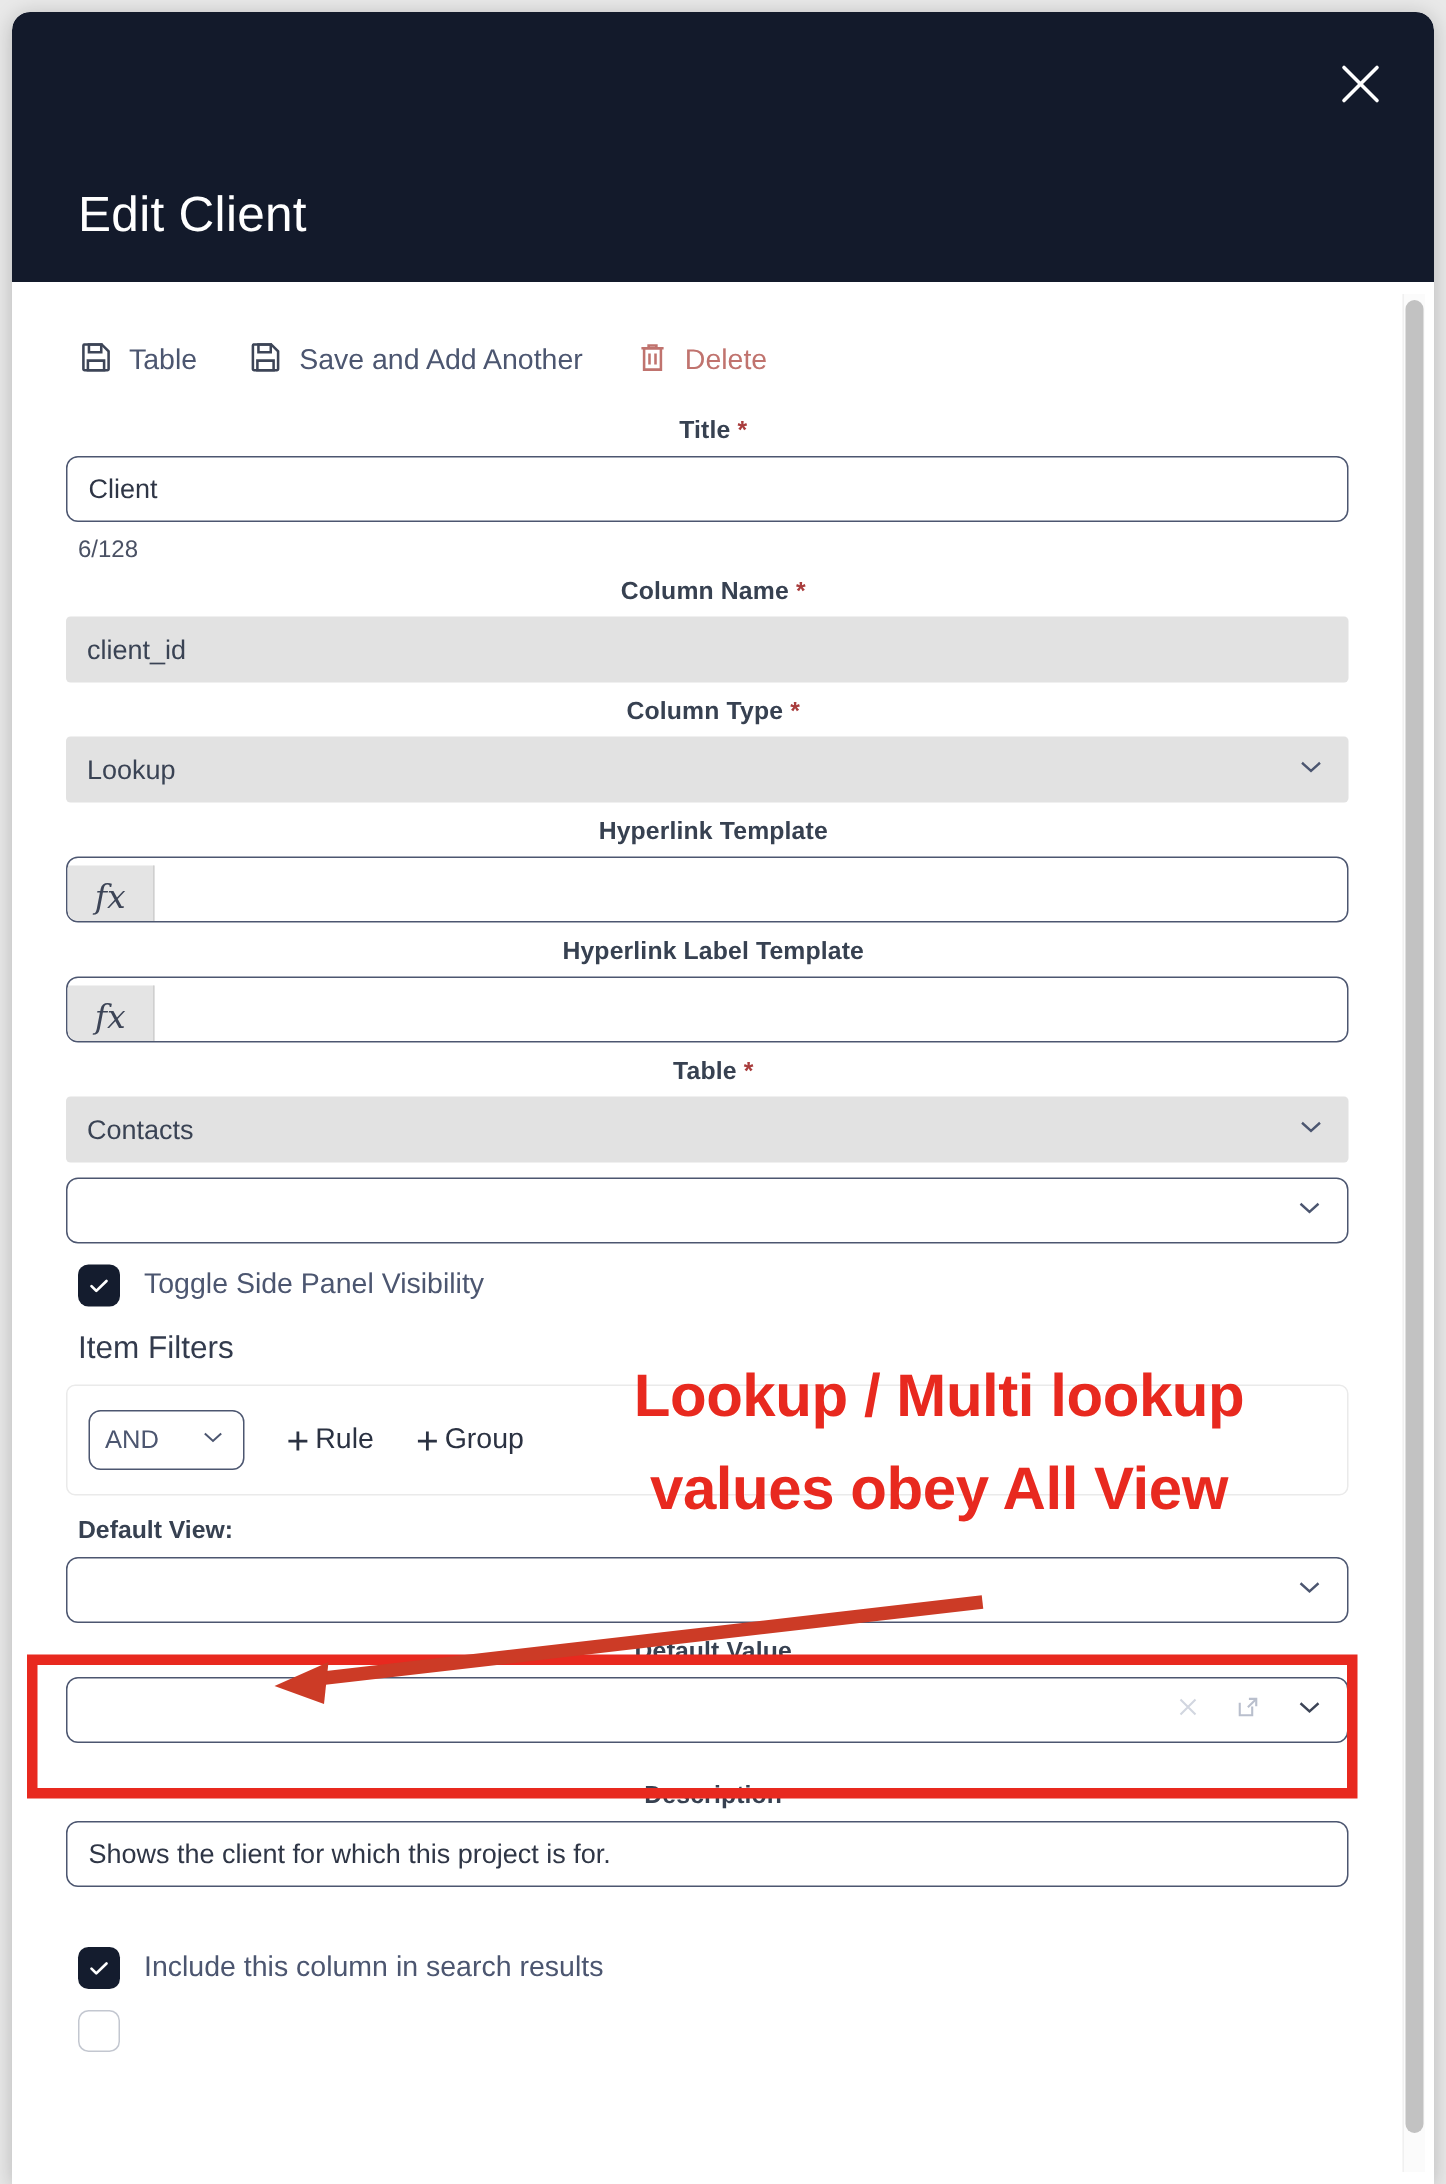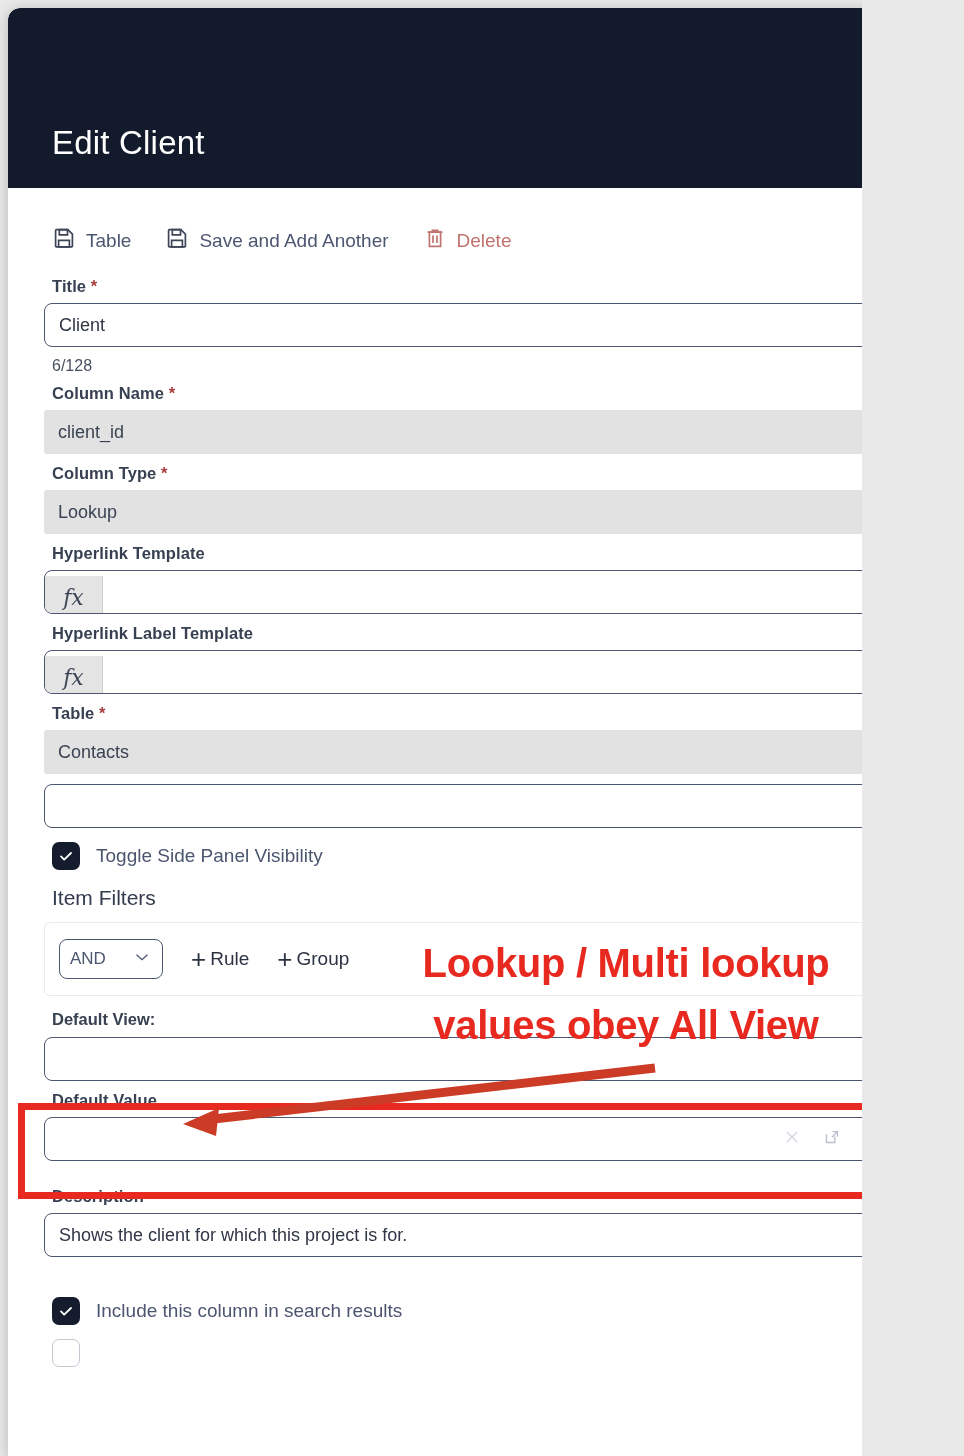--- a/index.html
+++ b/index.html
@@ -5,21 +5,21 @@
   * { box-sizing: border-box; }
   html, body {
     margin: 0; padding: 0;
     width: 964px; height: 1456px;
     background: #e9e9e9;
     font-family: "Liberation Sans", sans-serif;
     overflow: hidden;
   }
   #stage {
     position: relative;
-    width: 862px;
+    width: 964px;
     height: 1456px;
     background: #e9e9e9;
     overflow: hidden;
   }
 
   
   .modal {
     position: absolute;
     left: 8px; top: 8px;
     width: 948px; height: 1448px;
@@ -99,20 +99,21 @@
   .tb-item.danger { color: #c0736e; }
   .tb-ico { display:block; }
 
   
   .label {
     font-size: 16.5px;
     font-weight: bold;
     color: #374151;
     margin: 0 0 7px 8px;
     letter-spacing: 0.1px;
+    text-align: center;
   }
   .label .req { color: #a93d3d; font-weight: bold; }
   .helper {
     font-size: 16px;
     color: #4a5164;
     margin: 7px 0 9px 8px;
   }
   .field {
     position: relative;
     height: 44px;
@@ -223,21 +224,21 @@
     font-weight: bold;
     color: #374151;
     margin: 0 0 8px 8px;
   }
 
   .spacer-sm { height: 16px; }
 
   
   .anno-text {
     position: absolute;
-    left: 366px; top: 932px;
+    left: 366px; top: 900px;
     width: 520px;
     color: #e8291f;
     font-weight: bold;
     font-size: 40px;
     line-height: 1.55;
     text-align: center;
     letter-spacing: -0.3px;
     pointer-events: none;
   }
   .anno-box {

